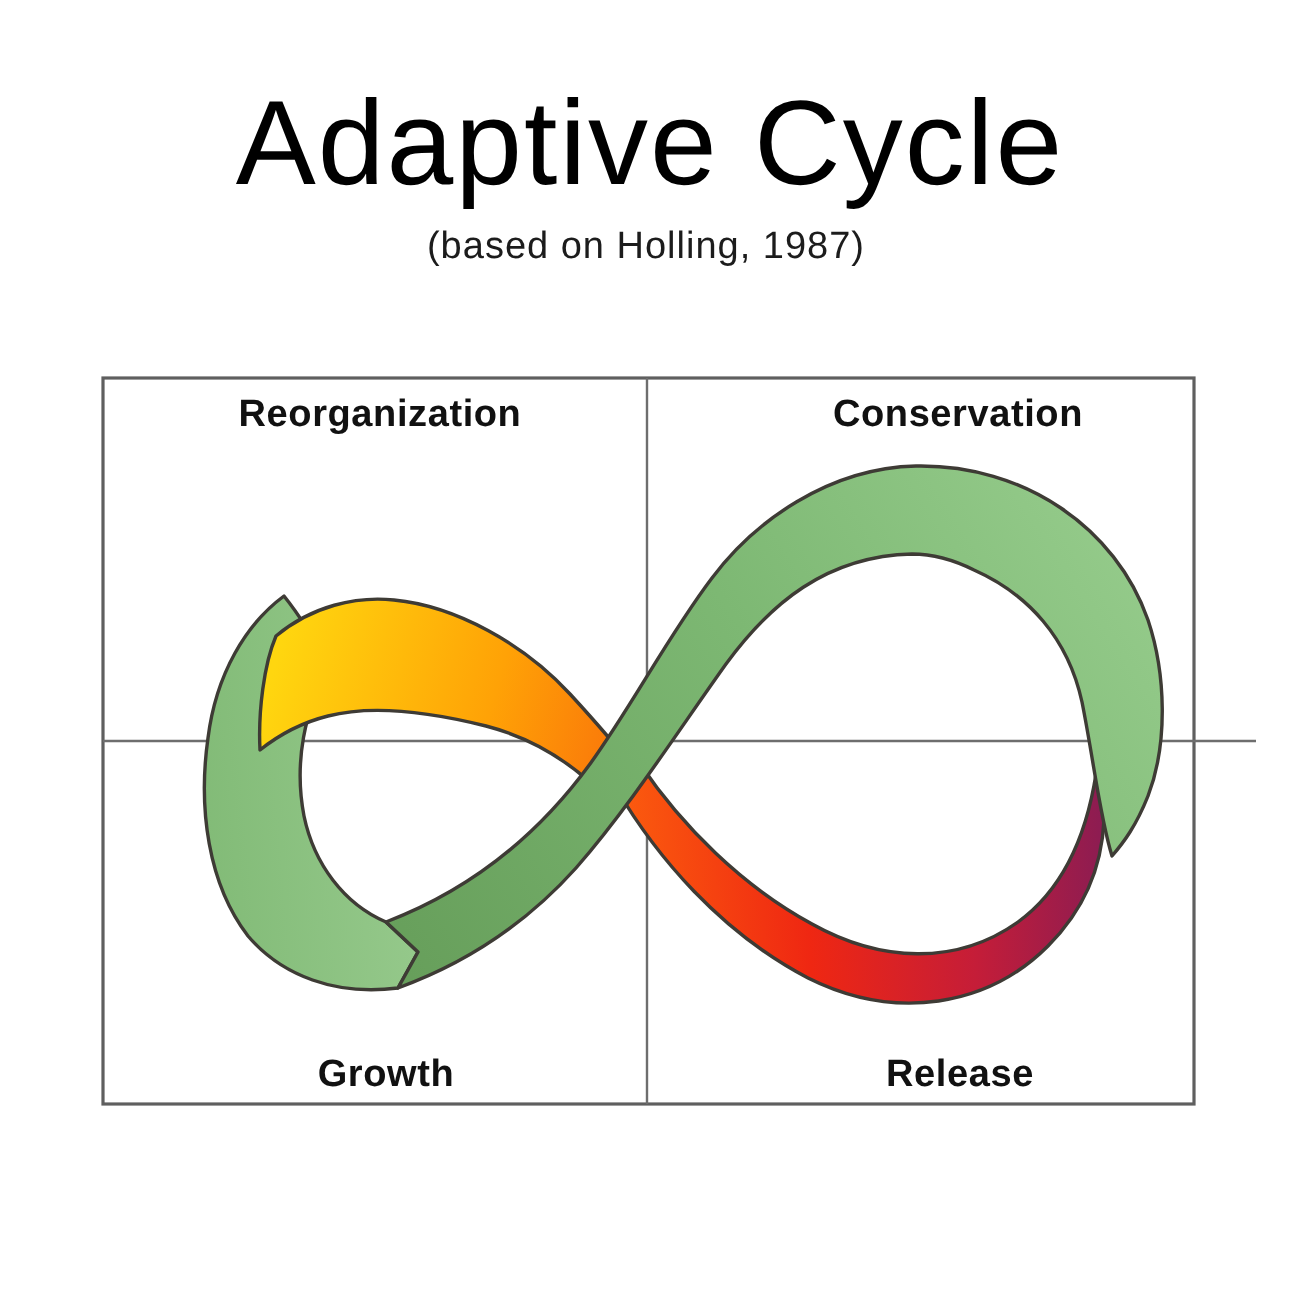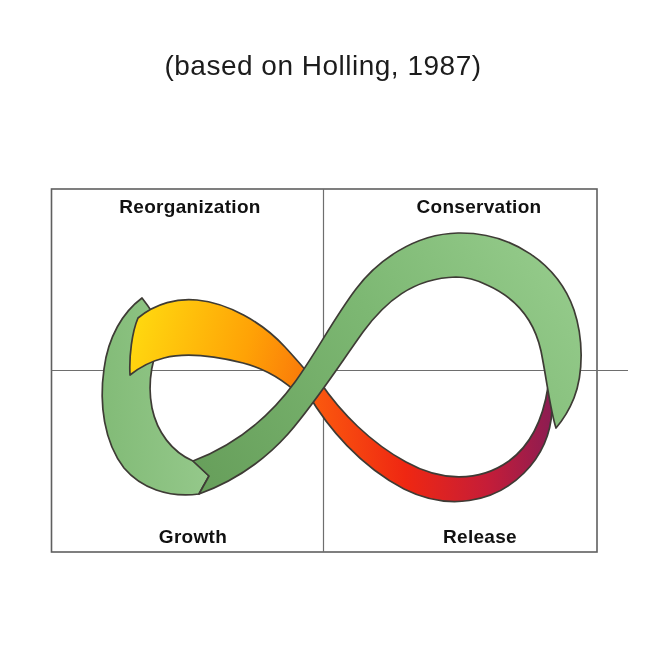--- a/index.html
+++ b/index.html
@@ -6,36 +6,37 @@
   body{
     width:650px;height:650px;background:#ffffff;position:relative;
     font-family:"Liberation Sans",sans-serif;overflow:hidden;
   }
   .header{position:absolute;top:40px;left:0;width:650px;text-align:center;}
   .title{
     font-size:60px;font-weight:400;color:#000;letter-spacing:1px;
     line-height:1.05;margin:0;
   }
   .subtitle{
-    font-size:28px;font-weight:400;color:#1c1c1c;letter-spacing:0.5px;
+    font-size:19px;font-weight:400;color:#1c1c1c;letter-spacing:0.5px;
     margin:10px 4px 0 0;
   }
   svg.diagram{position:absolute;top:0;left:0;}
   .frame{fill:none;stroke:#5f5f5f;stroke-width:1.6;}
   .divider{stroke:#6e6e6e;stroke-width:1.2;fill:none;}
   .ribbon{stroke:#3e3b35;stroke-width:1.7;stroke-linejoin:round;}
   .qlabel{
     font-family:"Liberation Sans",sans-serif;font-size:19px;font-weight:bold;
     fill:#111;text-anchor:middle;letter-spacing:0.3px;
   }
 </style>
 </head>
 <body>
 
 <div class="header">
+  <h1 class="title">Adaptive Cycle</h1>
   <p class="subtitle">(based on Holling, 1987)</p>
 </div>
 
 <svg class="diagram" width="650" height="650" viewBox="0 0 650 650">
   <defs>
     <linearGradient id="gradYellow" gradientUnits="userSpaceOnUse" x1="138" y1="330" x2="330" y2="385">
       <stop offset="0" stop-color="#FFD60F"></stop>
       <stop offset="0.55" stop-color="#FFA206"></stop>
       <stop offset="1" stop-color="#F8690B"></stop>
     </linearGradient>

